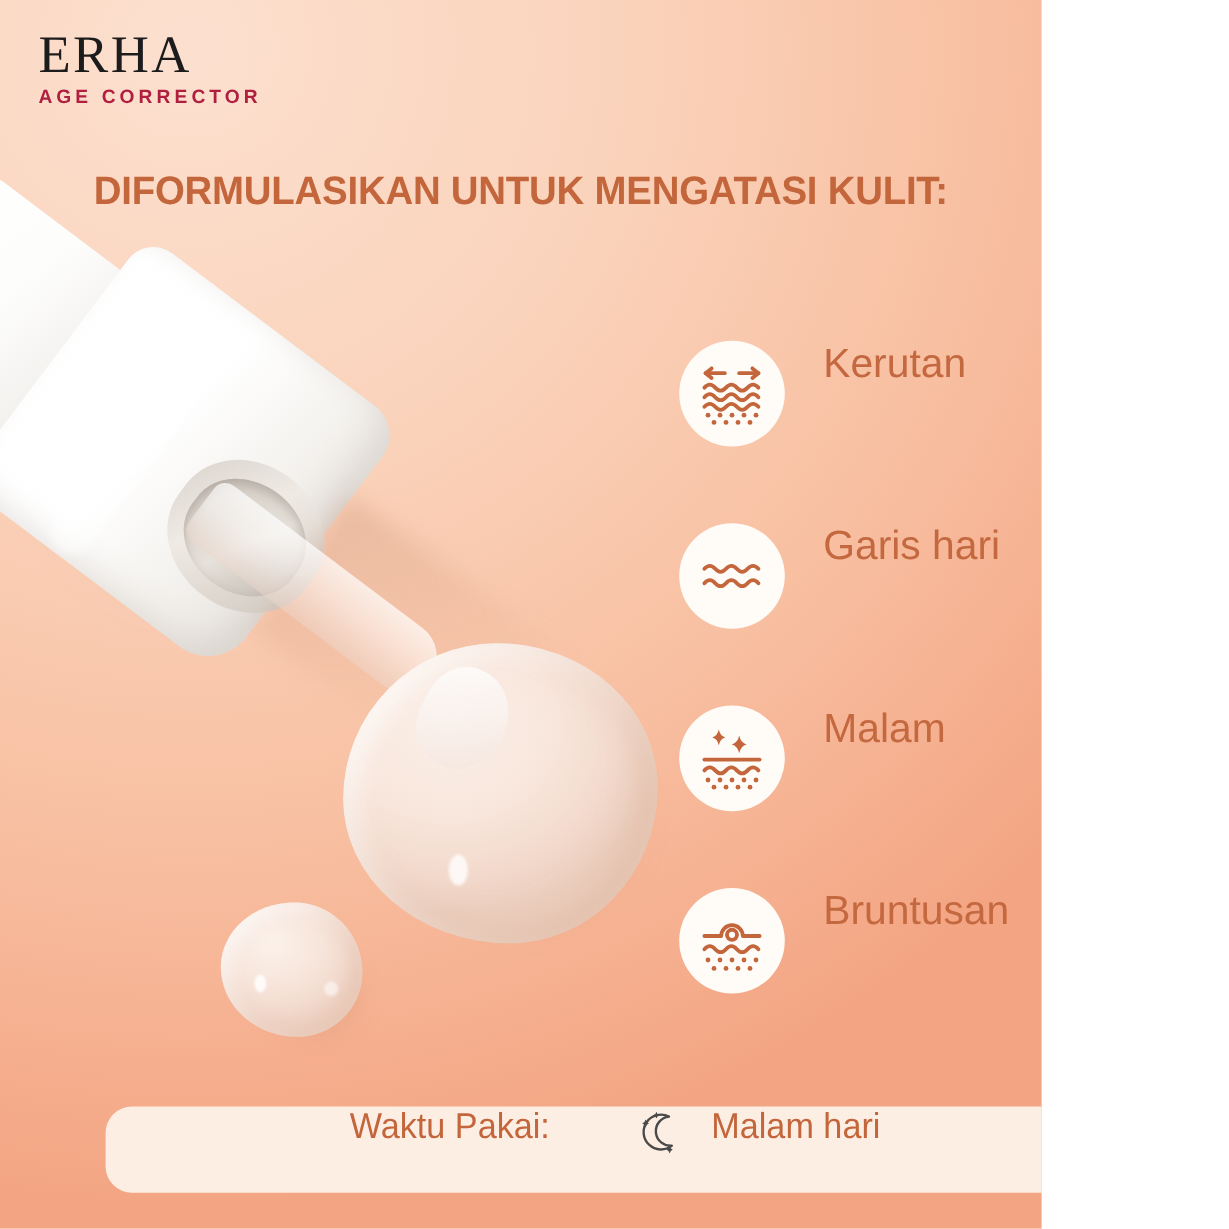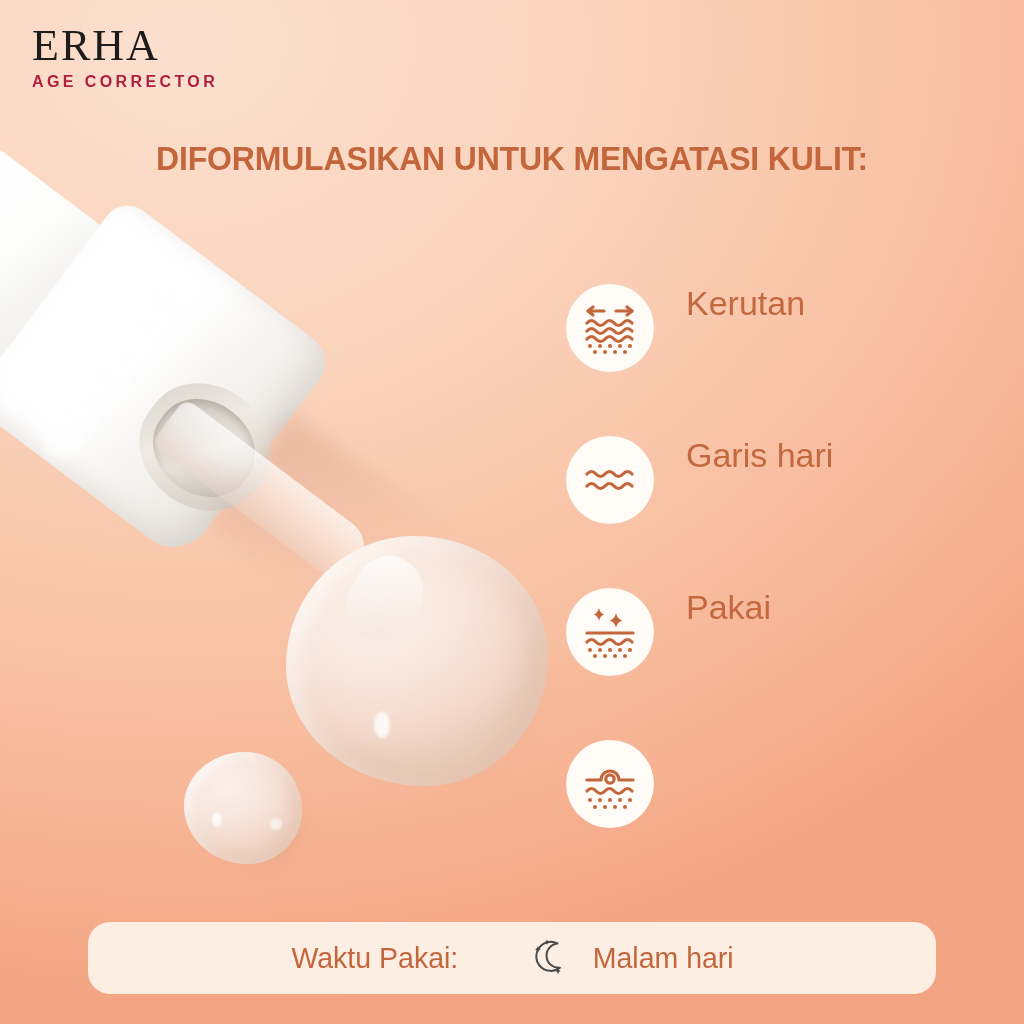--- a/index.html
+++ b/index.html
@@ -8,21 +8,21 @@
   }
   body {
     width: 1024px;
     height: 1024px;
     font-family: "Liberation Sans", sans-serif;
     overflow: hidden;
   }
 
   #poster {
     position: relative;
-    width: 1024px;
+    width: 868px;
     height: 1024px;
     background:
       radial-gradient(115% 95% at 18% 4%, #FCE0CF 0%, #FAD2BA 38%, #F8BFA1 68%, #F3A482 100%);
     overflow: hidden;
   }
 
   
   .photo-layer {
     position: absolute;
     inset: 0;
@@ -281,21 +281,21 @@
   
   .usage-bar {
     position: absolute;
     left: 88px;
     top: 922px;
     width: 848px;
     height: 72px;
     background: #FDEEE4;
     border-radius: 22px;
     display: flex;
-    align-items: center;
+    align-items: flex-start;
     justify-content: center;
   }
   .usage-label {
     font-family: "Liberation Sans", sans-serif;
     font-size: 30px;
     font-weight: 400;
     color: #C4663C;
     transform: scaleX(0.95);
   }
   .usage-moon {
@@ -398,21 +398,21 @@
               <circle cx="28" cy="46" r="2"></circle>
               <circle cx="38" cy="46" r="2"></circle>
               <circle cx="48" cy="46" r="2"></circle>
             <circle cx="13" cy="52" r="2"></circle>
               <circle cx="23" cy="52" r="2"></circle>
               <circle cx="33" cy="52" r="2"></circle>
               <circle cx="43" cy="52" r="2"></circle>
           </g>
         </svg>
       </div>
-      <div class="benefit-label">Pakai</div>
+      <div class="benefit-label">Malam</div>
     </div>
 
     <div class="benefit-row">
       <div class="benefit-icon">
         <svg width="56" height="56" viewBox="0 0 56 56" fill="none" stroke="#C4663C" stroke-width="3.2" stroke-linecap="round" stroke-linejoin="round">
           <path d="M5 24 H19 a9 9 0 0 1 18 0 H51"></path>
           <circle cx="28" cy="23" r="4.2"></circle>
           <path d="M5 35 q4.5 -5 9 0 t9 0 t9 0 t9 0 t9 0" fill="none"></path>
           <g fill="#C4663C" stroke="none">
             <circle cx="8" cy="44" r="2"></circle>
@@ -420,20 +420,21 @@
               <circle cx="28" cy="44" r="2"></circle>
               <circle cx="38" cy="44" r="2"></circle>
               <circle cx="48" cy="44" r="2"></circle>
             <circle cx="13" cy="51" r="2"></circle>
               <circle cx="23" cy="51" r="2"></circle>
               <circle cx="33" cy="51" r="2"></circle>
               <circle cx="43" cy="51" r="2"></circle>
           </g>
         </svg>
       </div>
+      <div class="benefit-label">Bruntusan</div>
     </div>
 
   </div>
 
   <div class="usage-bar">
     <div class="usage-label">Waktu Pakai:</div>
     <div class="usage-moon">
       <svg width="46" height="46" viewBox="0 0 46 46" fill="none" stroke="#4A4A4A" stroke-width="2" stroke-linecap="round" stroke-linejoin="round">
         <path d="M32.5 8.5 a14.5 14.5 0 1 0 2.4 24.2 a11.8 11.8 0 0 1 -2.4 -24.2 z"></path>
         <g fill="#4A4A4A" stroke="none">

